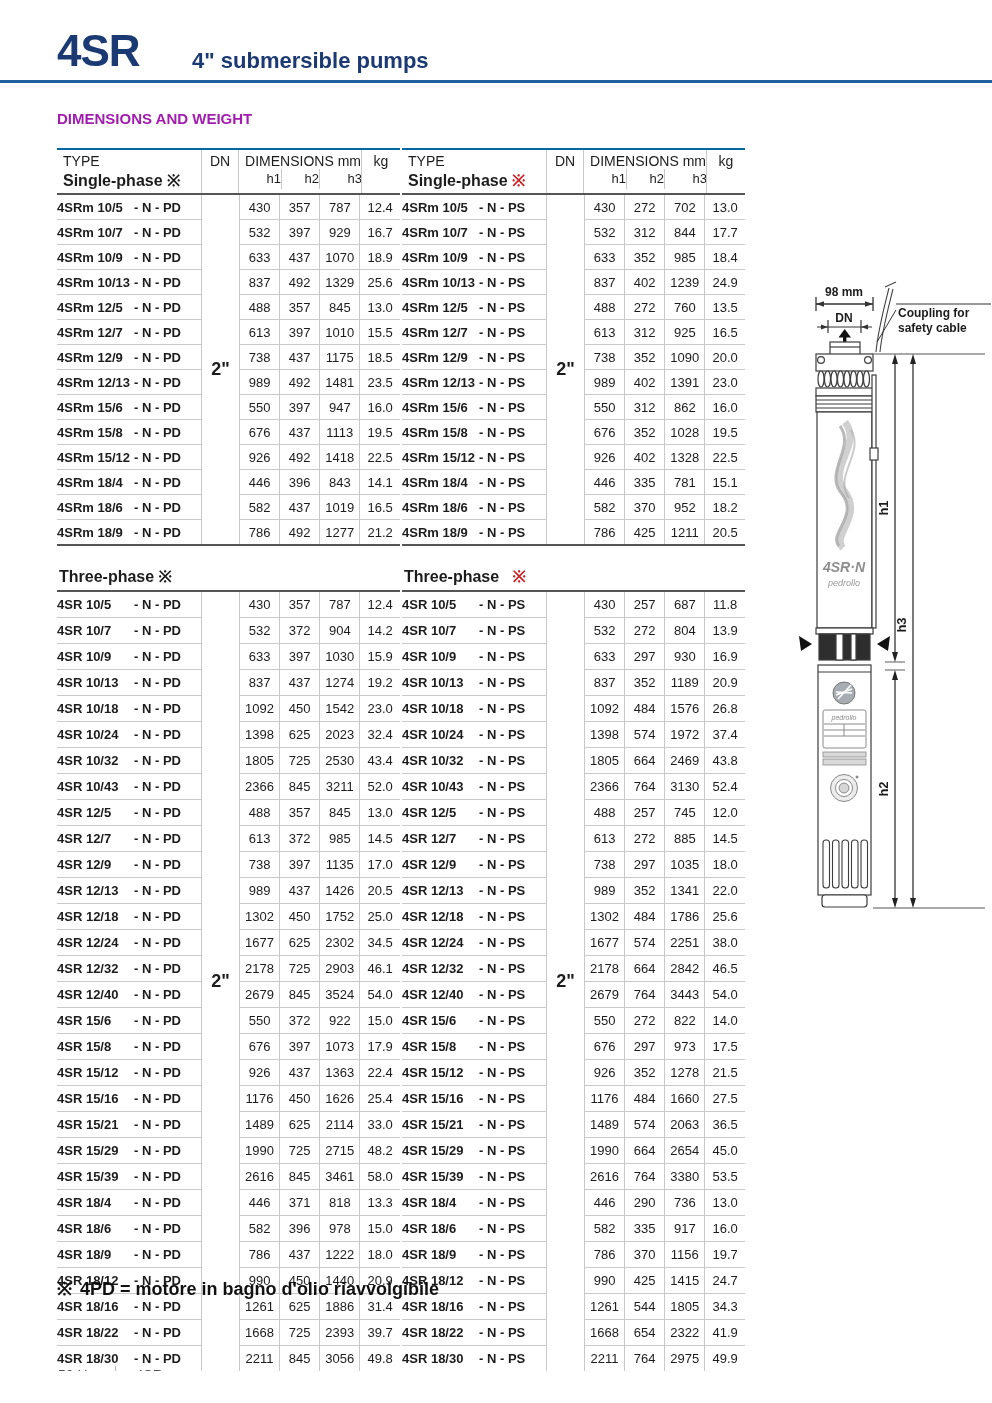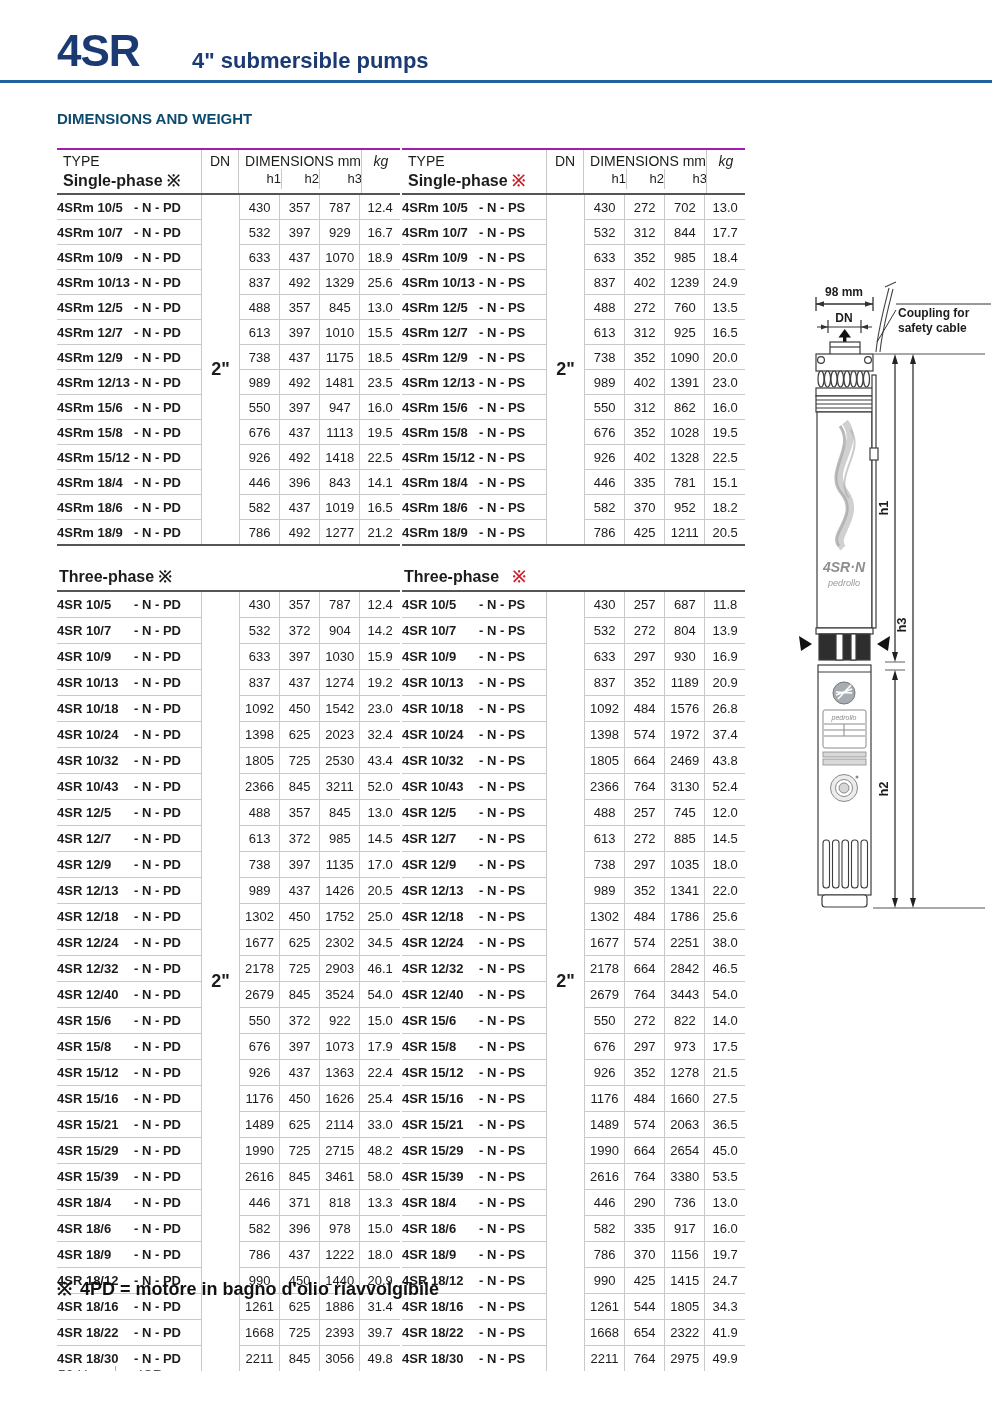--- a/index.html
+++ b/index.html
@@ -3,43 +3,43 @@
 <meta charset="utf-8">
 <style>
   html,body{margin:0;padding:0;background:#fff;}
   .page{position:relative;width:992px;height:1371px;background:#fff;overflow:hidden;
         font-family:"Liberation Sans",sans-serif;color:#1c1c1c;}
   
   .hdr-title{position:absolute;left:57px;top:26px;font-size:44px;font-weight:bold;
              color:#1b3a73;letter-spacing:-1px;}
   .hdr-sub{position:absolute;left:192px;top:48px;font-size:22px;font-weight:bold;color:#1b3a73;}
   .hdr-rule{position:absolute;left:0;top:80px;width:992px;height:3px;background:#20609f;}
-  .sect-title{position:absolute;left:57px;top:110px;font-size:15px;font-weight:bold;color:#0c4a6e;}
+  .sect-title{position:absolute;left:57px;top:110px;font-size:15px;font-weight:bold;color:#a21caf;}
 
   
   .tgroup{position:absolute;width:343px;}
   .g-sp-pd{left:57px;top:148px;}
   .g-sp-ps{left:402px;top:148px;}
   .g-tp-pd{left:57px;top:531px;}
   .g-tp-ps{left:402px;top:531px;}
-  .tgroup{border-top:2px solid #a21caf;border-bottom:2px solid #555;}
+  .tgroup{border-top:2px solid #0369a1;border-bottom:2px solid #555;}
   .g-tp-pd,.g-tp-ps{border-top:none;}
 
   .thead{display:grid;grid-template-columns:144px 37px 123px 39px;
          border-bottom:2px solid #555;}
   .th-type{padding:3px 0 2px 6px;}
   .th-type .l1{font-size:14px;}
   .th-type .l2{font-size:16px;font-weight:bold;}
   .th-dn{border-left:1px solid #c9c9c9;text-align:center;font-size:14px;padding-top:3px;}
   .th-dims{border-left:1px solid #c9c9c9;text-align:right;}
   .th-dims .l1{font-size:14px;padding-top:3px;}
   .subcols{display:grid;grid-template-columns:42px 38px 43px;font-size:13px;}
   .subcols span{padding:2px 0 3px 0;}
   .subcols span + span{border-left:1px solid #c9c9c9;}
-  .th-kg{border-left:1px solid #c9c9c9;text-align:center;font-size:14px;padding-top:3px;font-style:italic;}
+  .th-kg{border-left:1px solid #c9c9c9;text-align:center;font-size:14px;padding-top:3px;}
   .mark{font-weight:bold;}
   .mark.red{color:#cc2027;}
 
   .tp-label{font-size:16px;font-weight:bold;padding:3px 0 3px 2px;border-bottom:2px solid #555;margin-top:31px;}
 
   table.tbl{border-collapse:collapse;table-layout:fixed;width:343px;}
   table.tbl td{padding:0;vertical-align:middle;}
   td.c-type{width:144px;height:24px;font-size:13px;font-weight:bold;text-align:left;
             padding-left:6px;border-right:1px solid #c9c9c9;}
   .tp-rows td.c-type{height:25px;}

